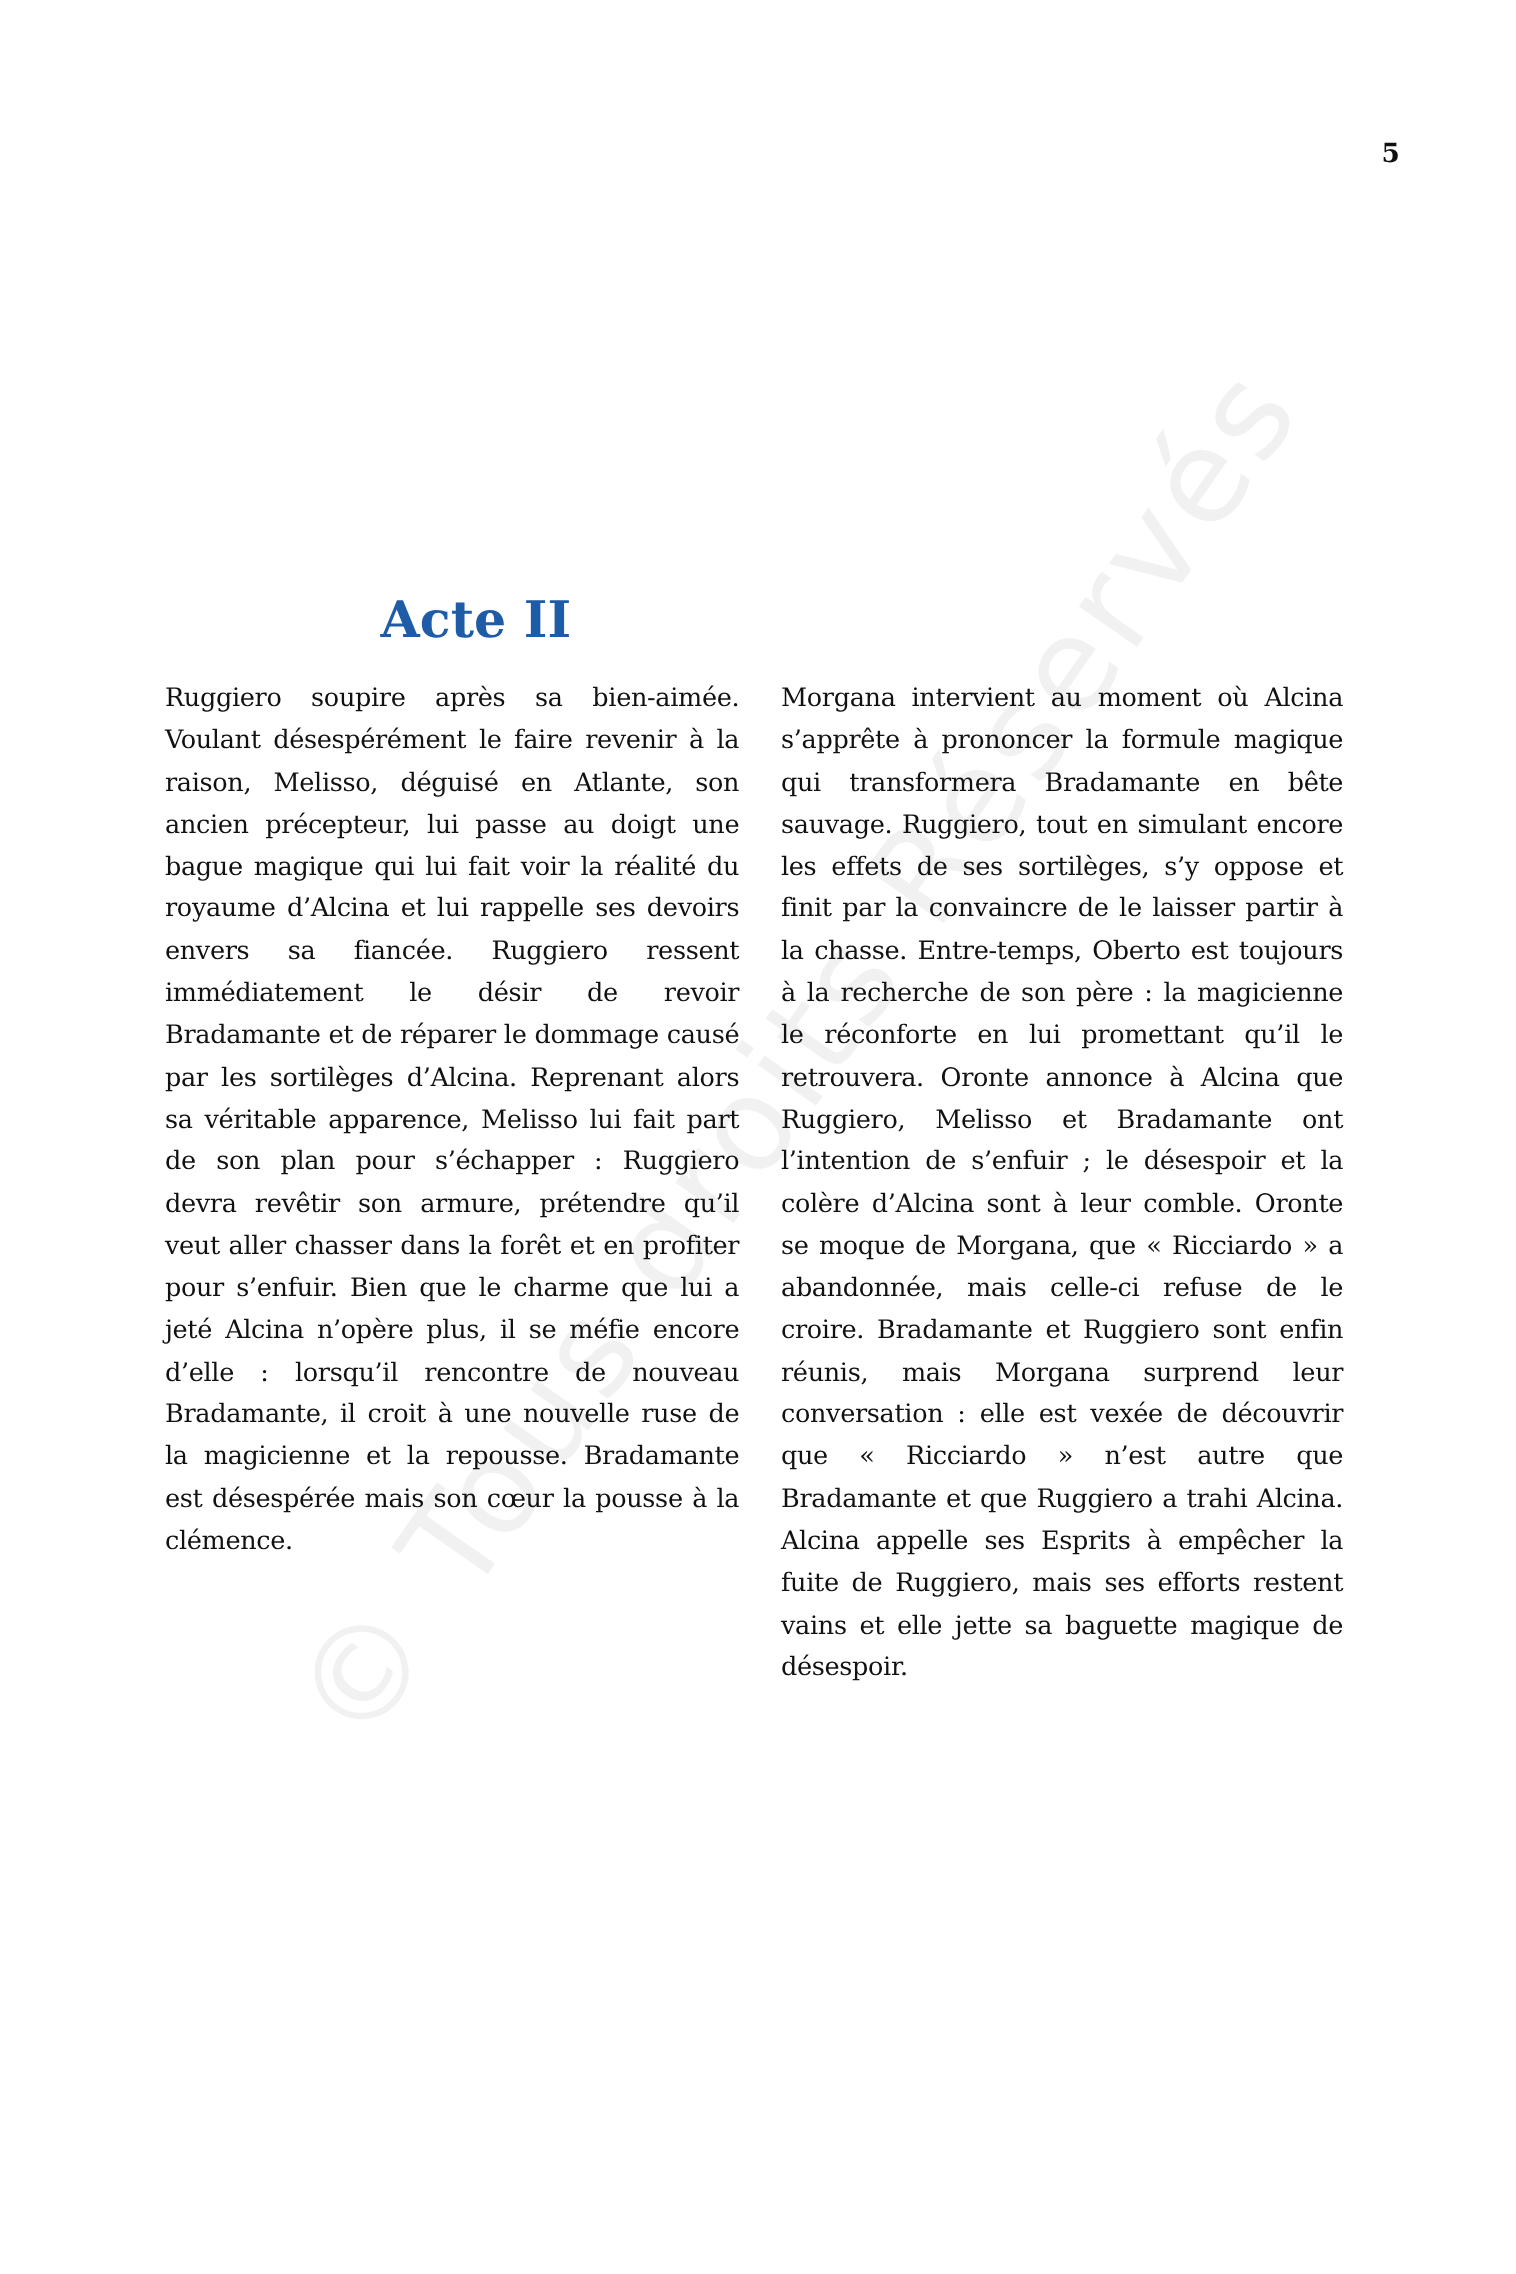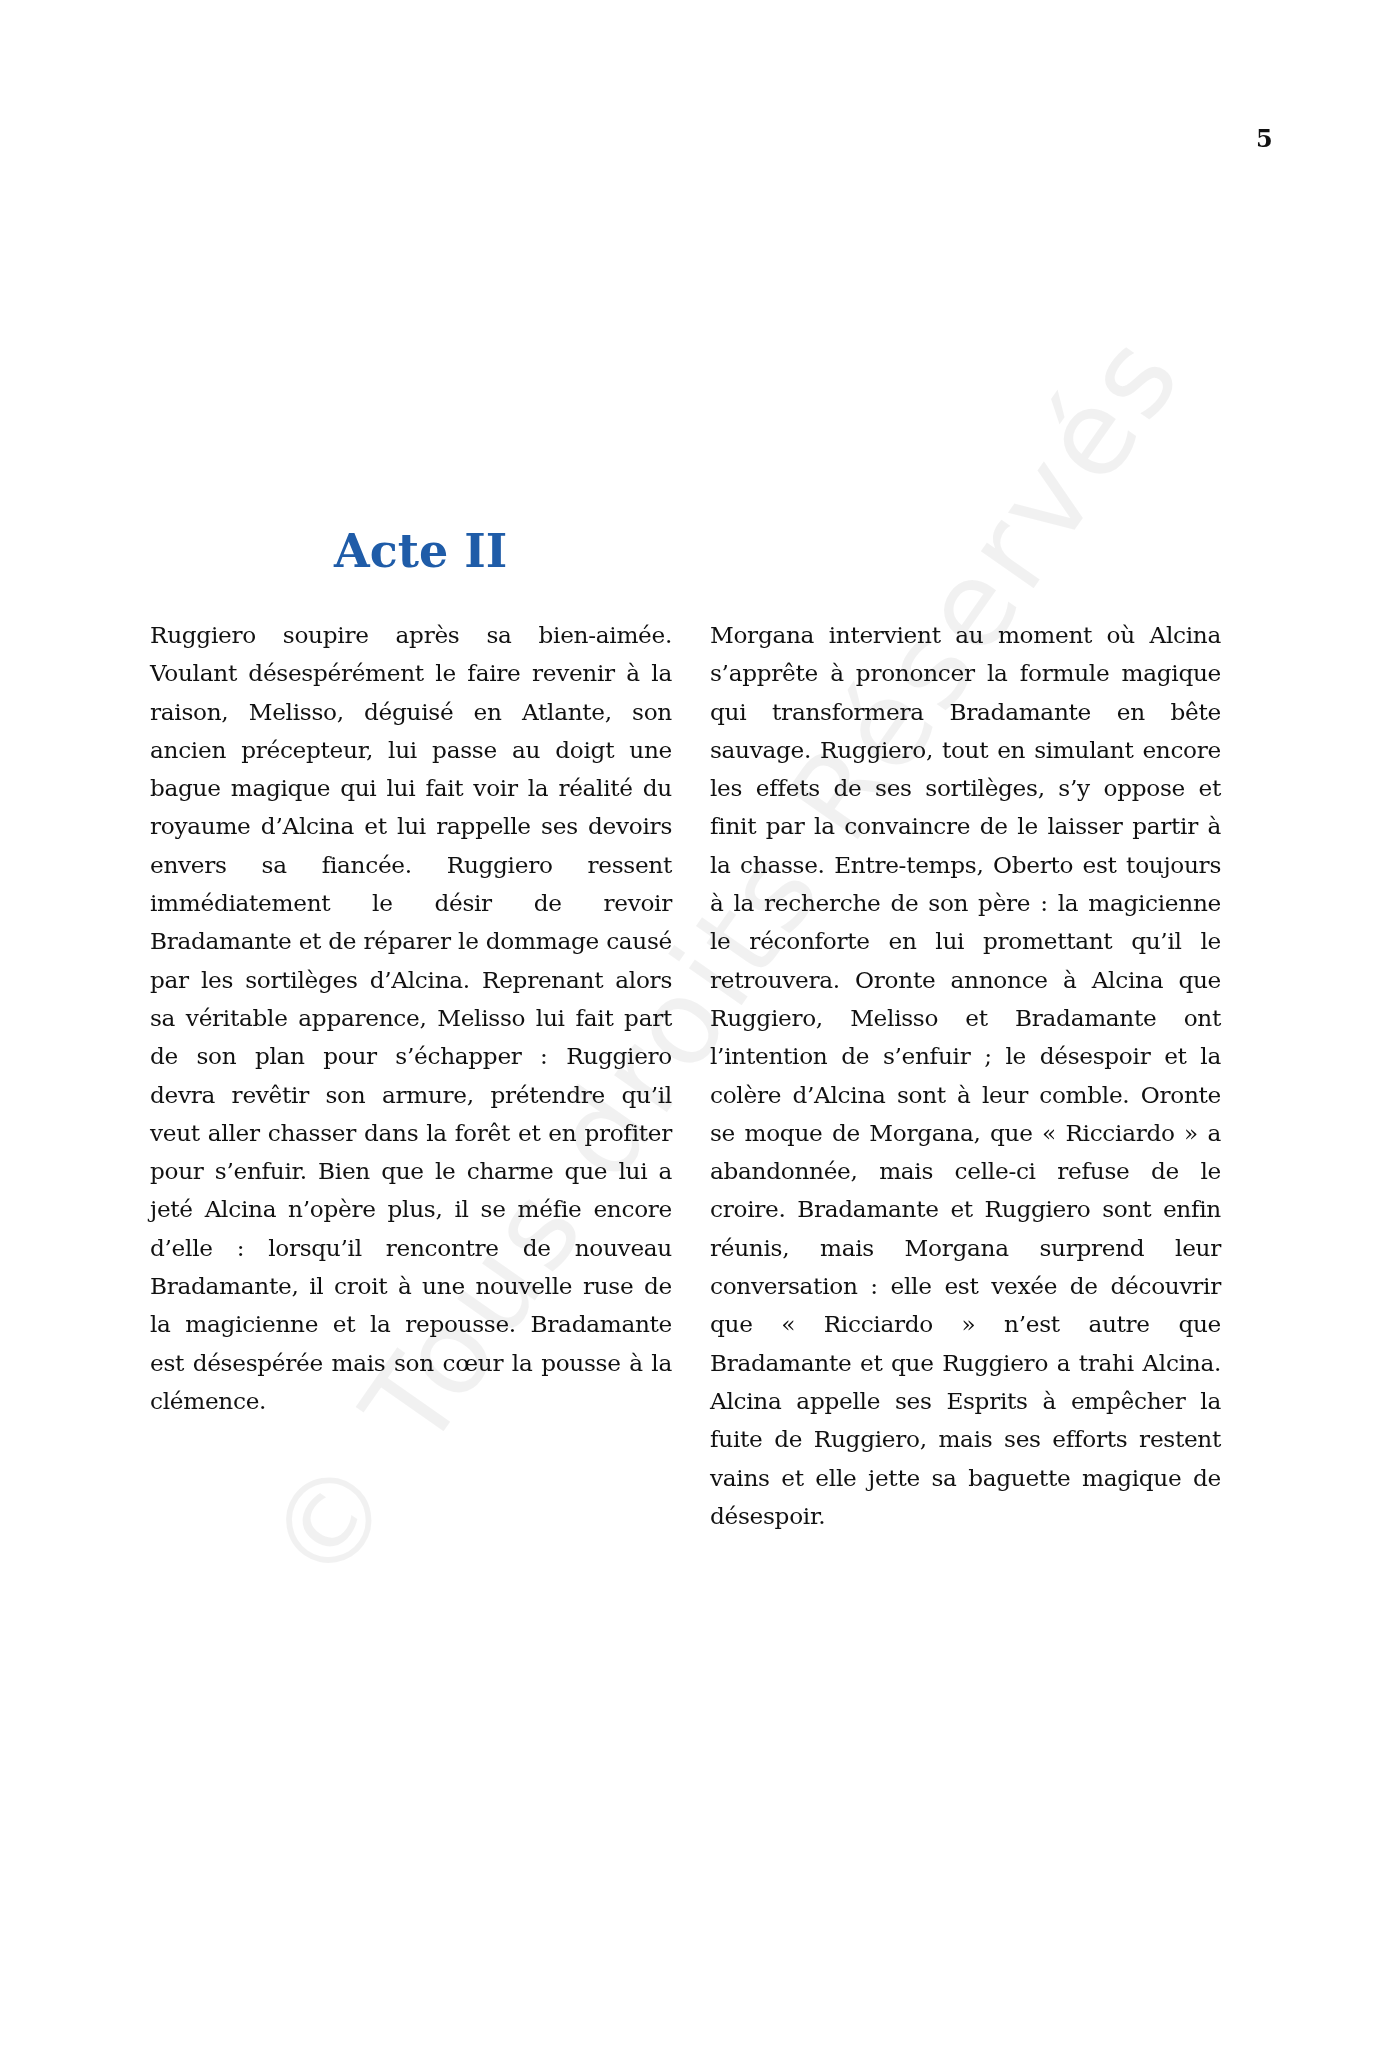--- a/index.html
+++ b/index.html
@@ -80,21 +80,21 @@
   </style>
 </head>
 <body>
 
 <div class="watermark-pos">
   <div class="watermark" style="left:0;top:0;">© Tous droits Réservés</div>
 </div>
 
 <div class="page-number">5</div>
 
-<h1 class="act-title" style="margin:4px;">Acte II</h1>
+<h1 class="act-title" style="margin:16px;">Acte II</h1>
 
 <div class="column col-left">
   <p>Ruggiero soupire après sa bien-aimée. Voulant désespérément le faire revenir à la raison, Melisso, déguisé en Atlante, son ancien précepteur, lui passe au doigt une bague magique qui lui fait voir la réalité du royaume d’Alcina et lui rappelle ses devoirs envers sa fiancée. Ruggiero ressent immédiatement le désir de revoir Bradamante et de réparer le dommage causé par les sortilèges d’Alcina. Reprenant alors sa véritable apparence, Melisso lui fait part de son plan pour s’échapper : Ruggiero devra revêtir son armure, prétendre qu’il veut aller chasser dans la forêt et en profiter pour s’enfuir. Bien que le charme que lui a jeté Alcina n’opère plus, il se méfie encore d’elle : lorsqu’il rencontre de nouveau Bradamante, il croit à une nouvelle ruse de la magicienne et la repousse. Bradamante est désespérée mais son cœur la pousse à la clémence.</p>
 </div>
 
 <div class="column col-right">
   <p>Morgana intervient au moment où Alcina s’apprête à prononcer la formule magique qui transformera Bradamante en bête sauvage. Ruggiero, tout en simulant encore les effets de ses sortilèges, s’y oppose et finit par la convaincre de le laisser partir à la chasse. Entre-temps, Oberto est toujours à la recherche de son père : la magicienne le réconforte en lui promettant qu’il le retrouvera. Oronte annonce à Alcina que Ruggiero, Melisso et Bradamante ont l’intention de s’enfuir ; le désespoir et la colère d’Alcina sont à leur comble. Oronte se moque de Morgana, que « Ricciardo » a abandonnée, mais celle-ci refuse de le croire. Bradamante et Ruggiero sont enfin réunis, mais Morgana surprend leur conversation : elle est vexée de découvrir que « Ricciardo » n’est autre que Bradamante et que Ruggiero a trahi Alcina. Alcina appelle ses Esprits à empêcher la fuite de Ruggiero, mais ses efforts restent vains et elle jette sa baguette magique de désespoir.</p>
 </div>
 
 </body></html>

